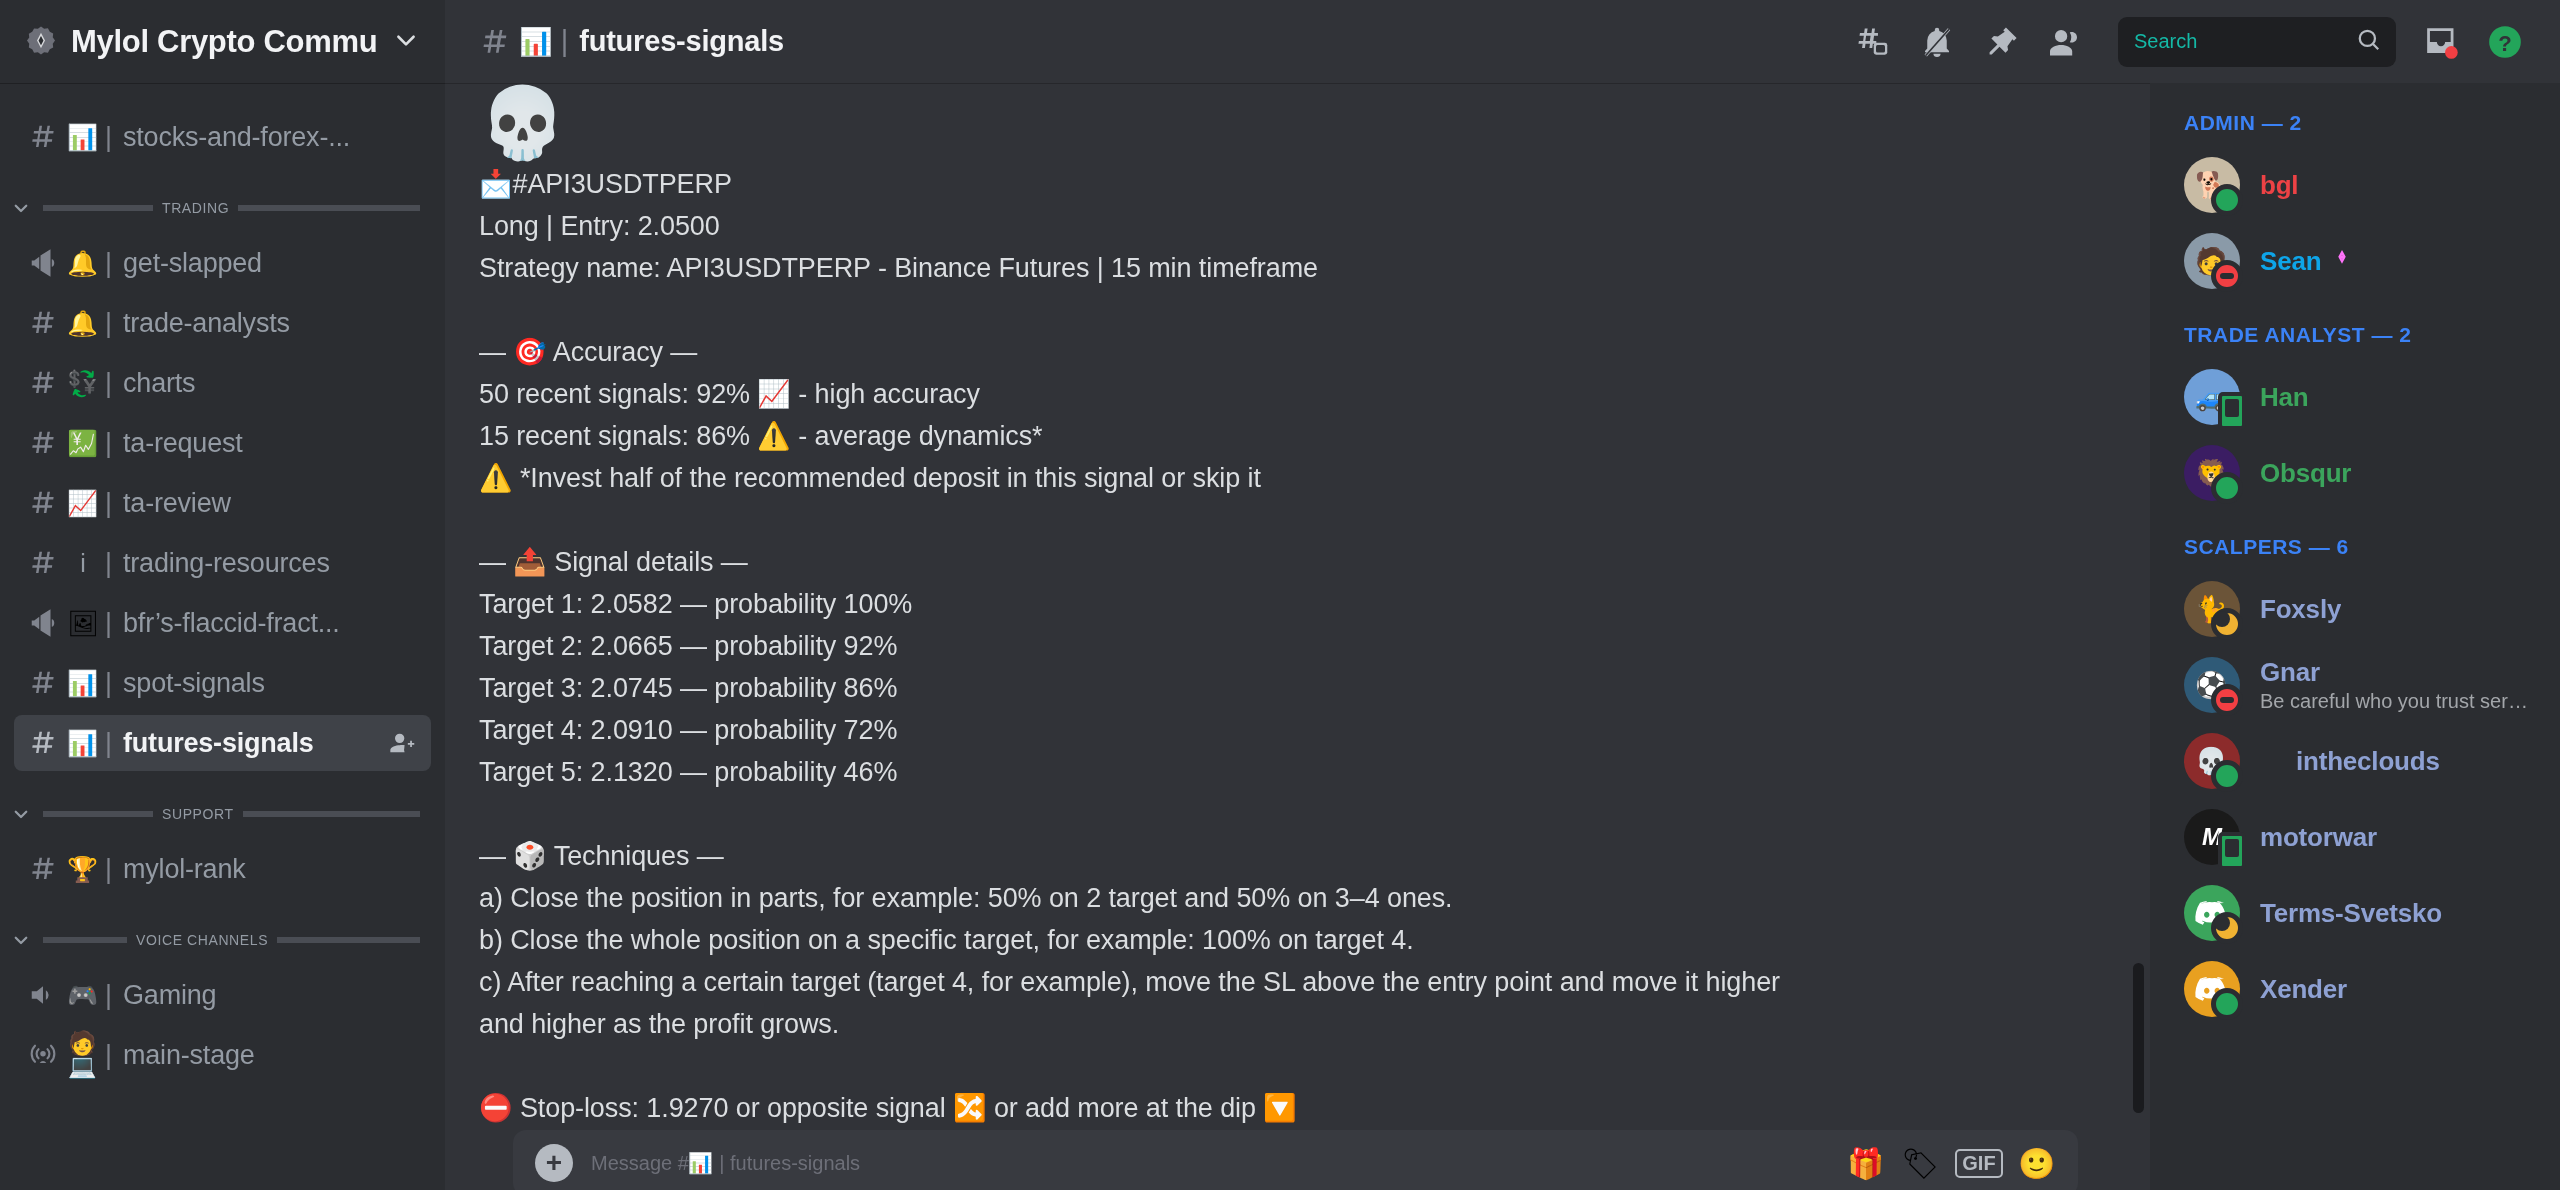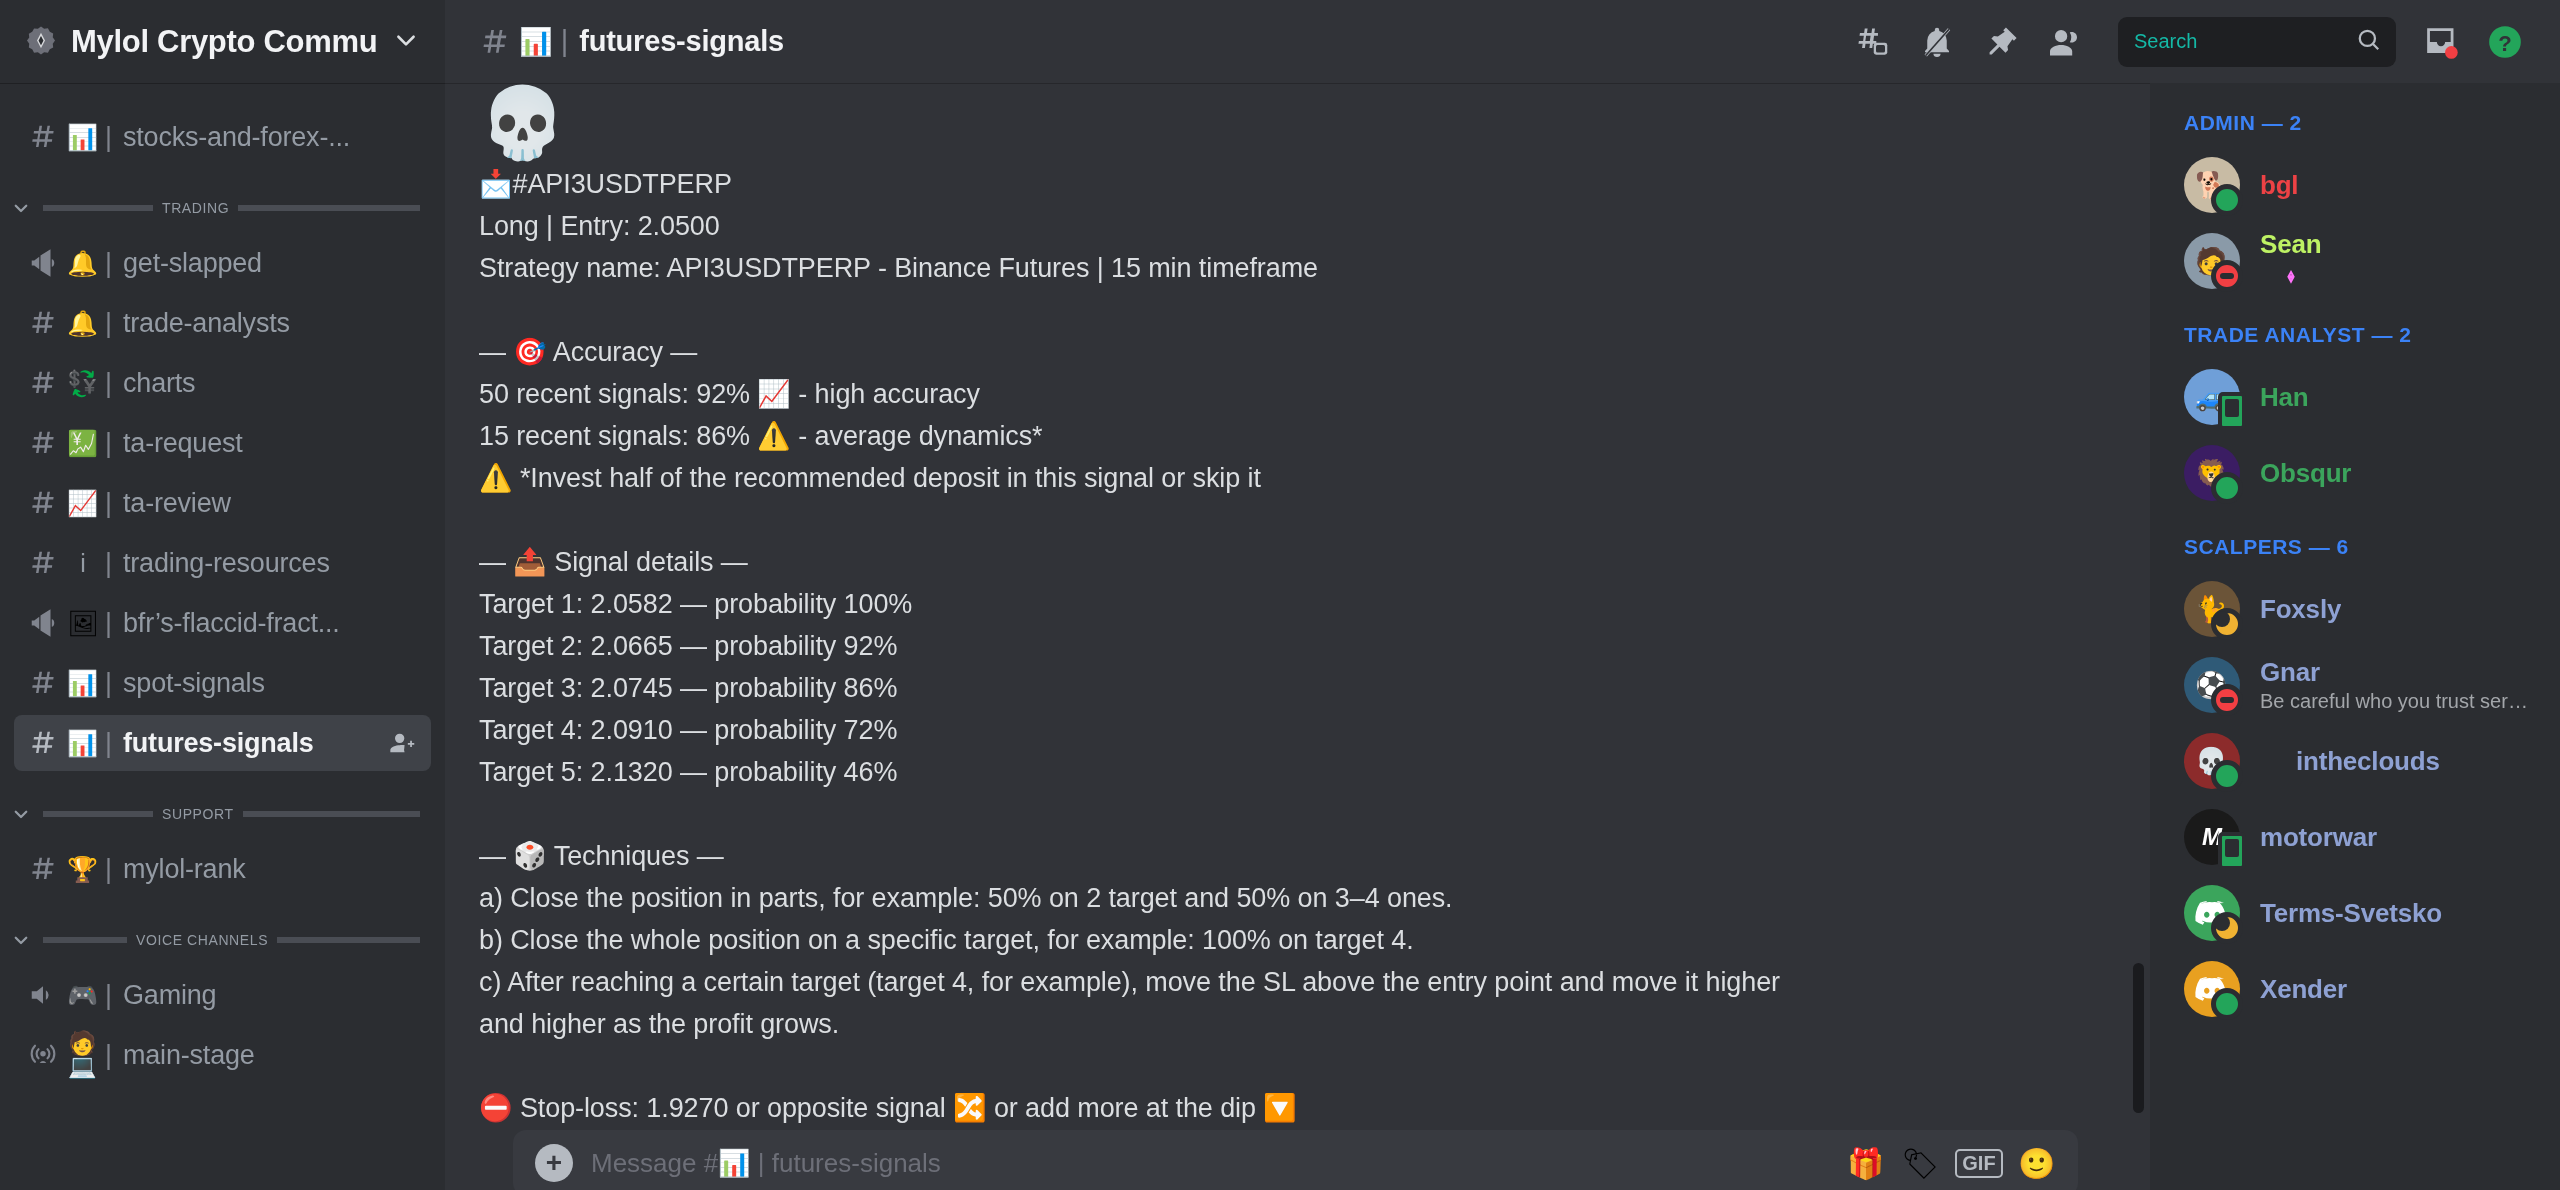--- a/index.html
+++ b/index.html
@@ -154,21 +154,21 @@
     background: #383a40; border-radius: 13px;
     display: flex; align-items: center; padding: 0 22px;
   }
   .composer .cplus {
     width: 38px; height: 38px; border-radius: 50%;
     background: #b5bac1; color: #383a40;
     display:flex; align-items:center; justify-content:center;
     font-size: 28px; font-weight: bold; flex-shrink: 0; cursor:pointer;
   }
   .composer .cinput {
-    flex: 1; font-size: 26px; color: #6d6f78;
+    flex: 1; font-size: 20px; color: #6d6f78;
     padding: 0 18px; white-space: nowrap; overflow: hidden;
   }
   .composer .cicons { display:flex; align-items:center; gap: 16px; flex-shrink:0; }
   .composer .cic { font-size: 30px; cursor: pointer; display:flex; align-items:center; }
 
   
   .members {
     width: 410px; flex-shrink: 0;
     background: #2b2d31;
     padding: 28px 0 0 0;
@@ -568,21 +568,21 @@
             </span>
           </span>
         </div>
 
         <div class="member">
           <span class="av-wrap">
             <span class="avatar" style="background:#8a9aa8;">🧑</span>
             <span class="status dnd"></span>
           </span>
           <span class="mtext">
-            <span class="mname" style="color:#bef264;flex-direction:column;">
+            <span class="mname" style="color:#0ea5e9;">
               <span>Sean</span>
               <span class="boost-badge">
                 <svg width="24" height="24" viewBox="0 0 24 24">
                   <path fill="none" stroke="#ff73fa" stroke-width="2" d="M12 3l2.6 4.8L12 12.6 9.4 7.8z"></path>
                   <circle cx="12" cy="8" r="2.1" fill="#ff73fa"></circle>
                 </svg>
               </span>
             </span>
           </span>
         </div>

